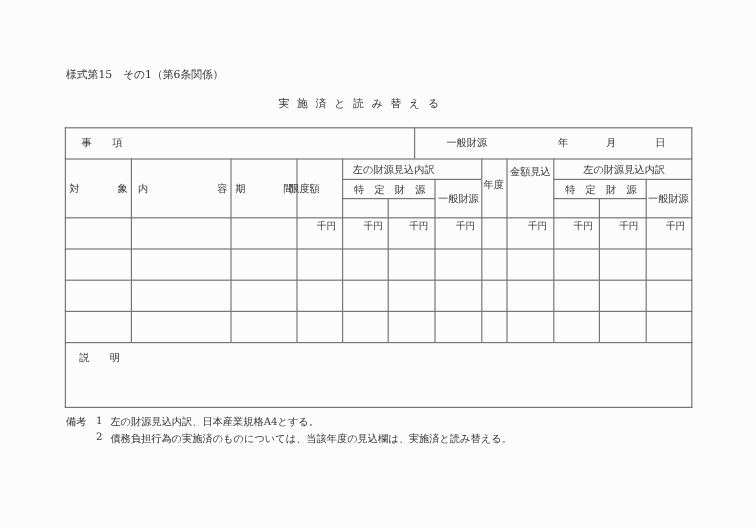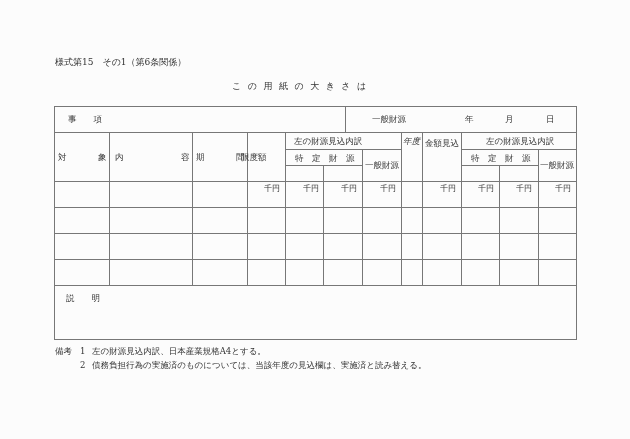--- a/index.html
+++ b/index.html
@@ -14,21 +14,21 @@
   .vl { width:1px; }
   .hl { height:1px; }
   .t { position:absolute; font-size:8.5px; white-space:nowrap; }
   .unit { font-size:8px; }
   .notes { font-size:8.5px; }
 </style>
 </head>
 <body>
 
 <div class="abs form-id">様式第15　その1（第6条関係）</div>
-<div class="abs title">この用紙の大きさは</div>
+<div class="abs title">実施済と読み替える</div>
 
 <div>
 
   <div class="line hl" style="left:54px;top:106px;width:523px;"></div>
   <div class="line hl" style="left:54px;top:339px;width:523px;"></div>
   <div class="line vl" style="left:54px;top:106px;height:234px;"></div>
   <div class="line vl" style="left:576px;top:106px;height:234px;"></div>
 
   <div class="line hl" style="left:54px;top:132px;width:523px;"></div>
   <div class="line hl" style="left:285px;top:149px;width:116px;"></div>
@@ -64,21 +64,21 @@
   <div class="t" style="left:58px;top:152px;">対</div>
   <div class="t" style="left:98px;top:152px;">象</div>
   <div class="t" style="left:115px;top:152px;">内</div>
   <div class="t" style="left:181px;top:152px;">容</div>
   <div class="t" style="left:196px;top:152px;">期</div>
   <div class="t" style="left:236px;top:152px;">間</div>
   <div class="t" style="left:241px;top:152px;">限度額</div>
   <div class="t" style="left:294px;top:136px;">左の財源見込内訳</div>
   <div class="t" style="left:295px;top:153px;">特　定　財　源</div>
   <div class="t" style="left:365px;top:160px;">一般財源</div>
-  <div class="t" style="left:403px;top:136px;font-style:italic;">年度</div>
+  <div class="t" style="left:403px;top:149px;">年度</div>
   <div class="t" style="left:425px;top:138px;">金額見込</div>
   <div class="t" style="left:486px;top:136px;">左の財源見込内訳</div>
   <div class="t" style="left:471px;top:153px;">特　定　財　源</div>
   <div class="t" style="left:540px;top:160px;">一般財源</div>
 
   <div class="t unit" style="left:264px;top:183px;">千円</div>
   <div class="t unit" style="left:303px;top:183px;">千円</div>
   <div class="t unit" style="left:341px;top:183px;">千円</div>
   <div class="t unit" style="left:380px;top:183px;">千円</div>
   <div class="t unit" style="left:440px;top:183px;">千円</div>

